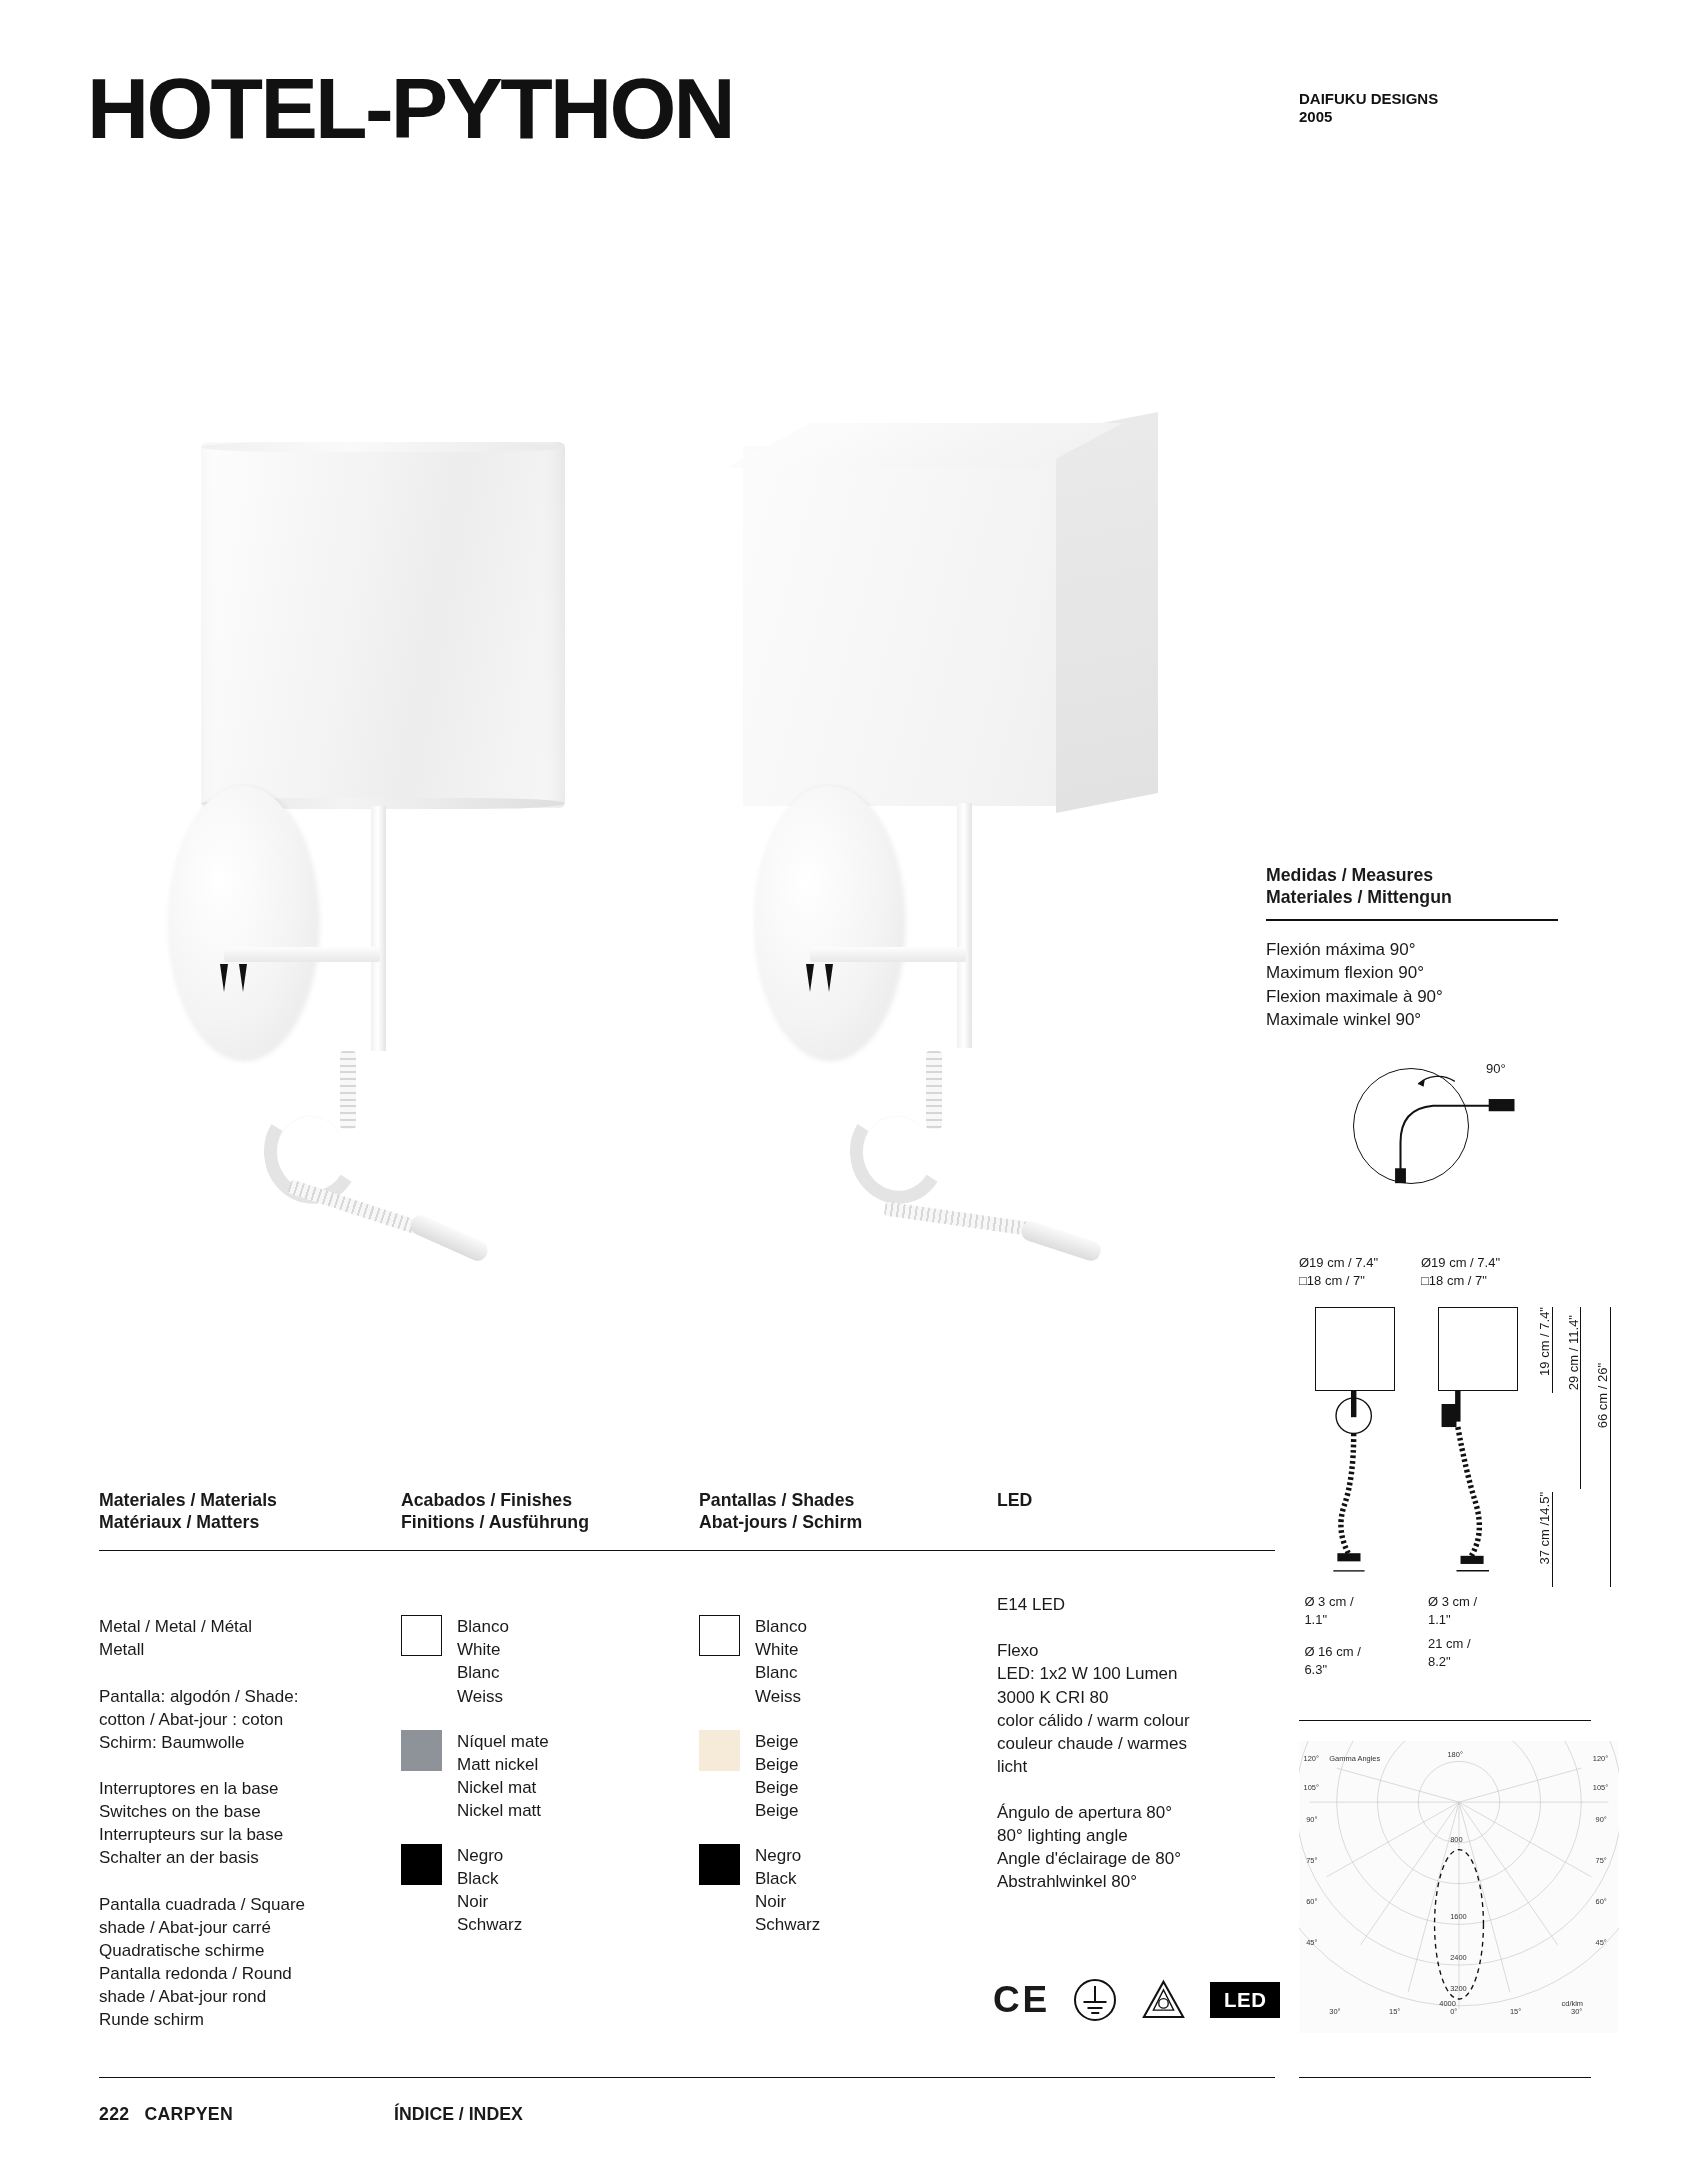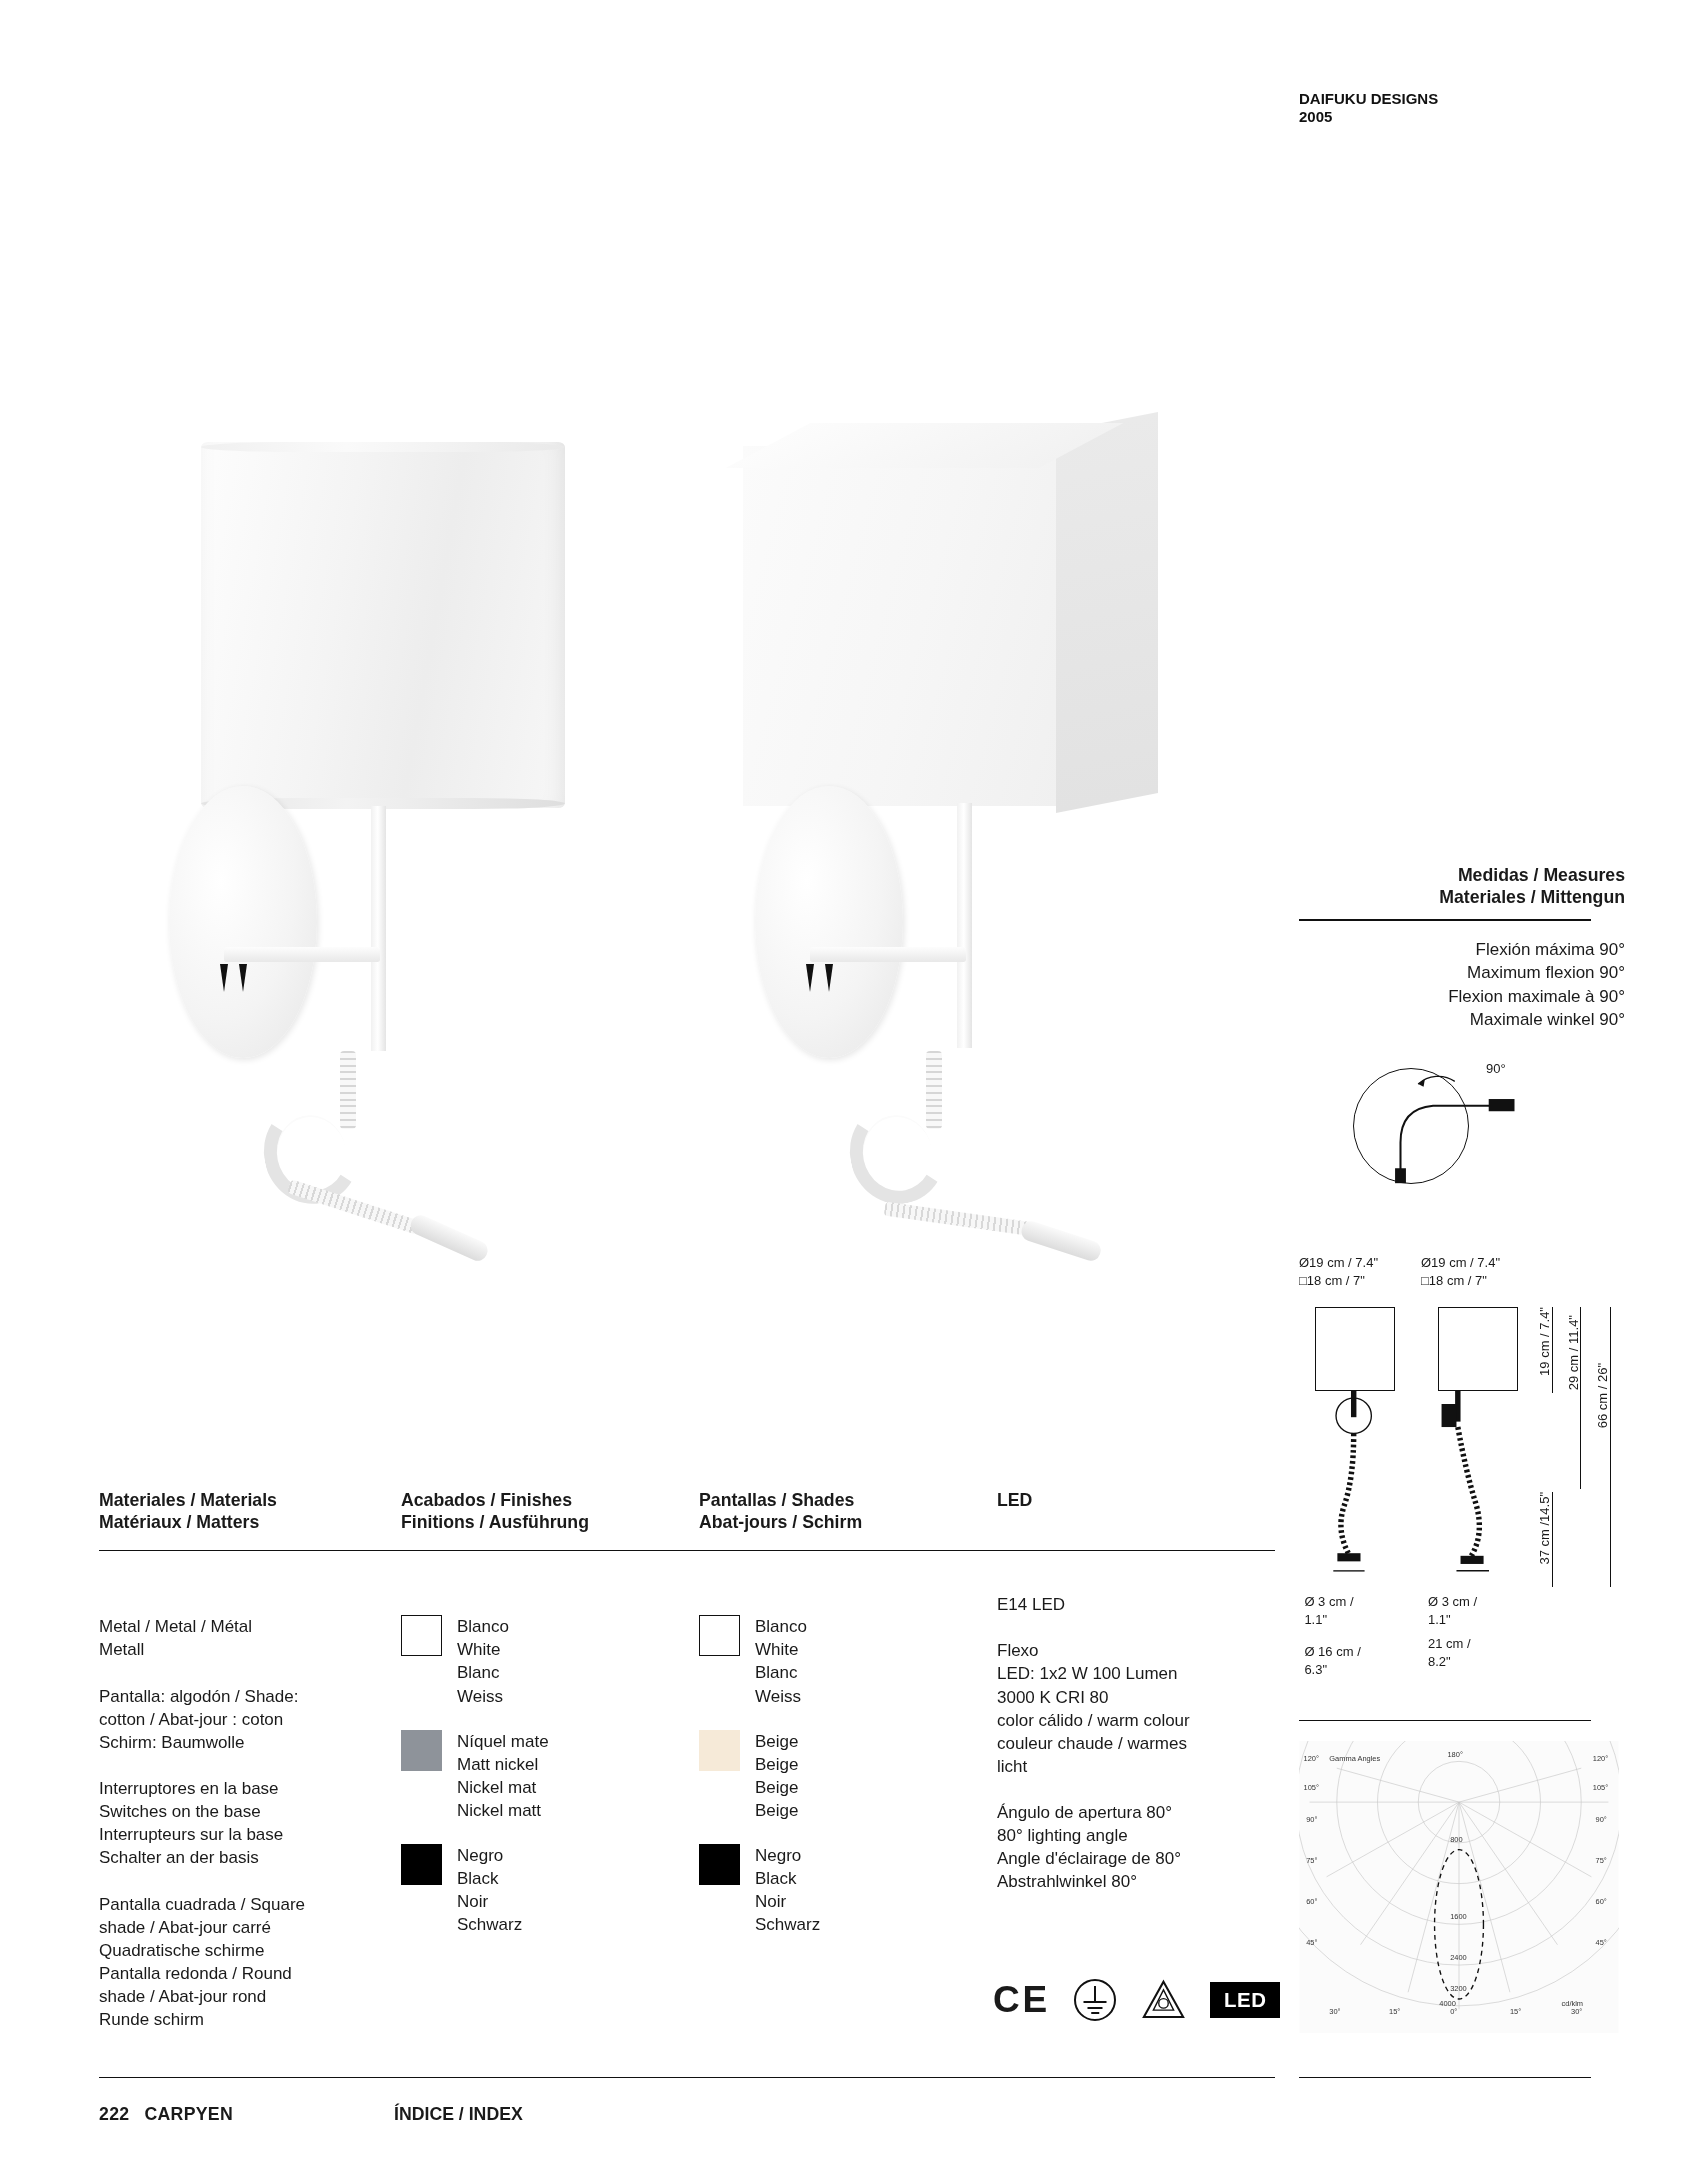--- a/index.html
+++ b/index.html
@@ -141,24 +141,23 @@
   .goose-tip {
     position:absolute;
     width: 82px; height: 20.4px;
     background: linear-gradient(180deg,#fafafa,#dcdcdc);
     border-radius: 9.5px;
   }
 
   
   .measures-panel {
     position: absolute;
-    left: 1299px;
+    left: 1266px;
     top: 864px;
     width: 326px;
-    text-align: right;
   }
   .measures-title {
     font-size: 17.7px;
     font-weight: bold;
     line-height: 1.25;
   }
   .measures-rule {
     width: 292px;
     height: 1.4px;
     background: #111;
@@ -344,20 +343,21 @@
     left: 394px;
     top: 2104px;
     font-size: 17.7px;
     font-weight: bold;
   }
 </style>
 </head>
 <body>
 
 <div class="header">
+  <div class="page-title">HOTEL-PYTHON</div>
   <div class="designer-block">
     <div>DAIFUKU DESIGNS</div>
     <div>2005</div>
   </div>
 </div>
 
 <div class="product-stage">
 
   <div class="lamp">
     <div class="shade-round" style="left:201px; top:61px;"></div>

